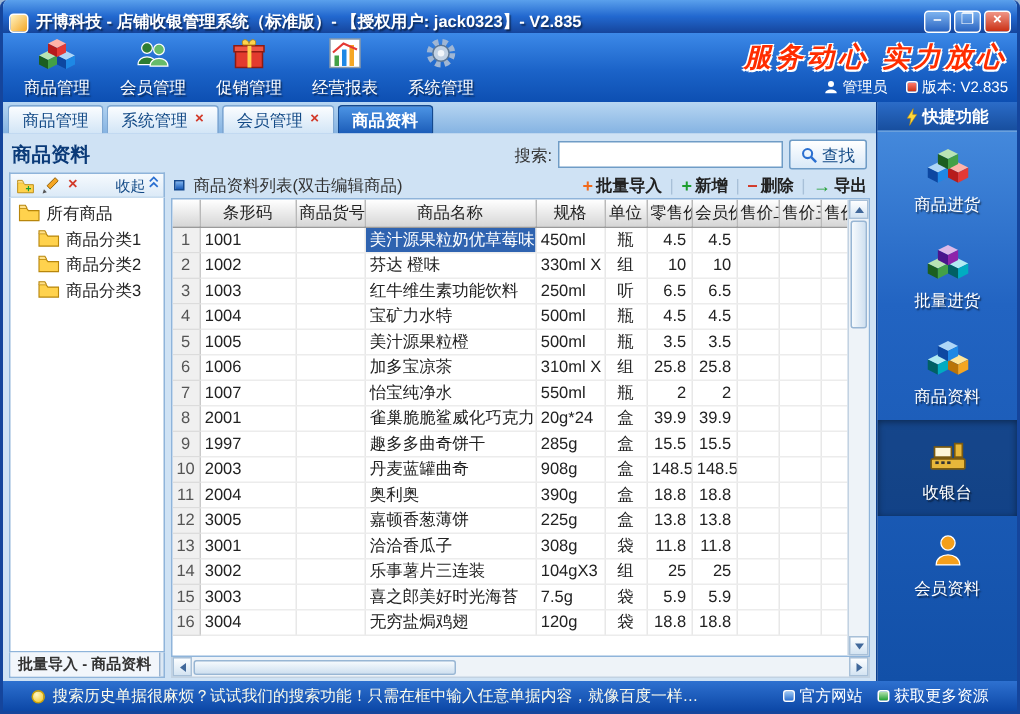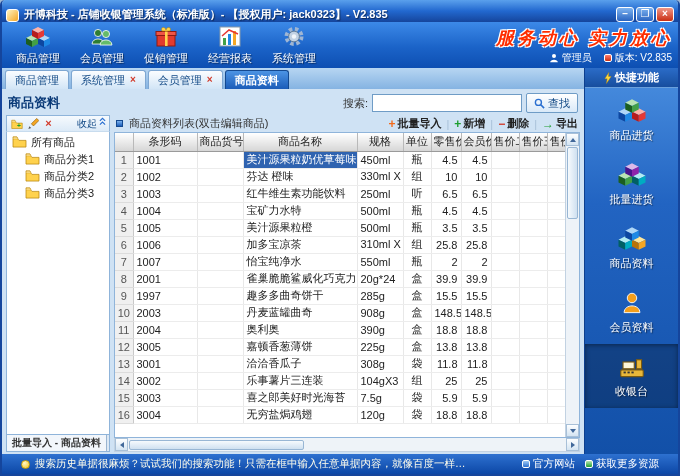--- a/index.html
+++ b/index.html
@@ -641,37 +641,37 @@
                 <polygon points="7,16 13,13 13,19 7,22" fill="#00acc1"></polygon>
                 <polygon points="13,13 19,10 25,13 19,16" fill="#ffe69a"></polygon>
                 <polygon points="13,13 19,16 19,22 13,19" fill="#b97309"></polygon>
                 <polygon points="19,16 25,13 25,19 19,22" fill="#f5a623"></polygon>
                 <polygon points="7,5 13,2 19,5 13,8" fill="#aed6f7"></polygon>
                 <polygon points="7,5 13,8 13,14 7,11" fill="#0d47a1"></polygon>
                 <polygon points="13,8 19,5 19,11 13,14" fill="#1e88e5"></polygon>
               </svg></span>
             <span class="side-label">商品资料</span>
           </div>
-          <div class="side-item">
-            <span><svg viewBox="0 0 26 24" xmlns="http://www.w3.org/2000/svg">
-                <circle cx="13" cy="8" r="4.2" fill="#f59f1b" stroke="#fff" stroke-width="0.8"></circle>
-                <path d="M6,21 C6,13 20,13 20,21 Z" fill="#f59f1b" stroke="#fff" stroke-width="0.8"></path>
-              </svg></span>
-            <span class="side-label">会员资料</span>
-          </div>
           <div class="side-item active">
             <span><svg viewBox="0 0 26 24" xmlns="http://www.w3.org/2000/svg">
                 <rect x="3" y="15" width="20" height="6" rx="1" fill="#e8b73a" stroke="#7a5a10"></rect>
                 <rect x="5" y="8" width="10" height="6" fill="#fdf6d8" stroke="#7a5a10"></rect>
                 <rect x="17" y="6" width="4.5" height="8" fill="#e8b73a" stroke="#7a5a10"></rect>
                 <rect x="5.5" y="16.5" width="2" height="1.6" fill="#333"></rect>
                 <rect x="9" y="16.5" width="2" height="1.6" fill="#333"></rect>
                 <rect x="12.5" y="16.5" width="2" height="1.6" fill="#333"></rect>
               </svg></span>
             <span class="side-label">收银台</span>
+          </div>
+          <div class="side-item">
+            <span><svg viewBox="0 0 26 24" xmlns="http://www.w3.org/2000/svg">
+                <circle cx="13" cy="8" r="4.2" fill="#f59f1b" stroke="#fff" stroke-width="0.8"></circle>
+                <path d="M6,21 C6,13 20,13 20,21 Z" fill="#f59f1b" stroke="#fff" stroke-width="0.8"></path>
+              </svg></span>
+            <span class="side-label">会员资料</span>
           </div>
         </div>
     </div>
   </div>
 
   <div class="statusbar">
     <span class="status-icon"></span>
     <span class="status-tip">搜索历史单据很麻烦？试试我们的搜索功能！只需在框中输入任意单据内容，就像百度一样…</span>
     <div class="status-links">
       <span class="slink">

